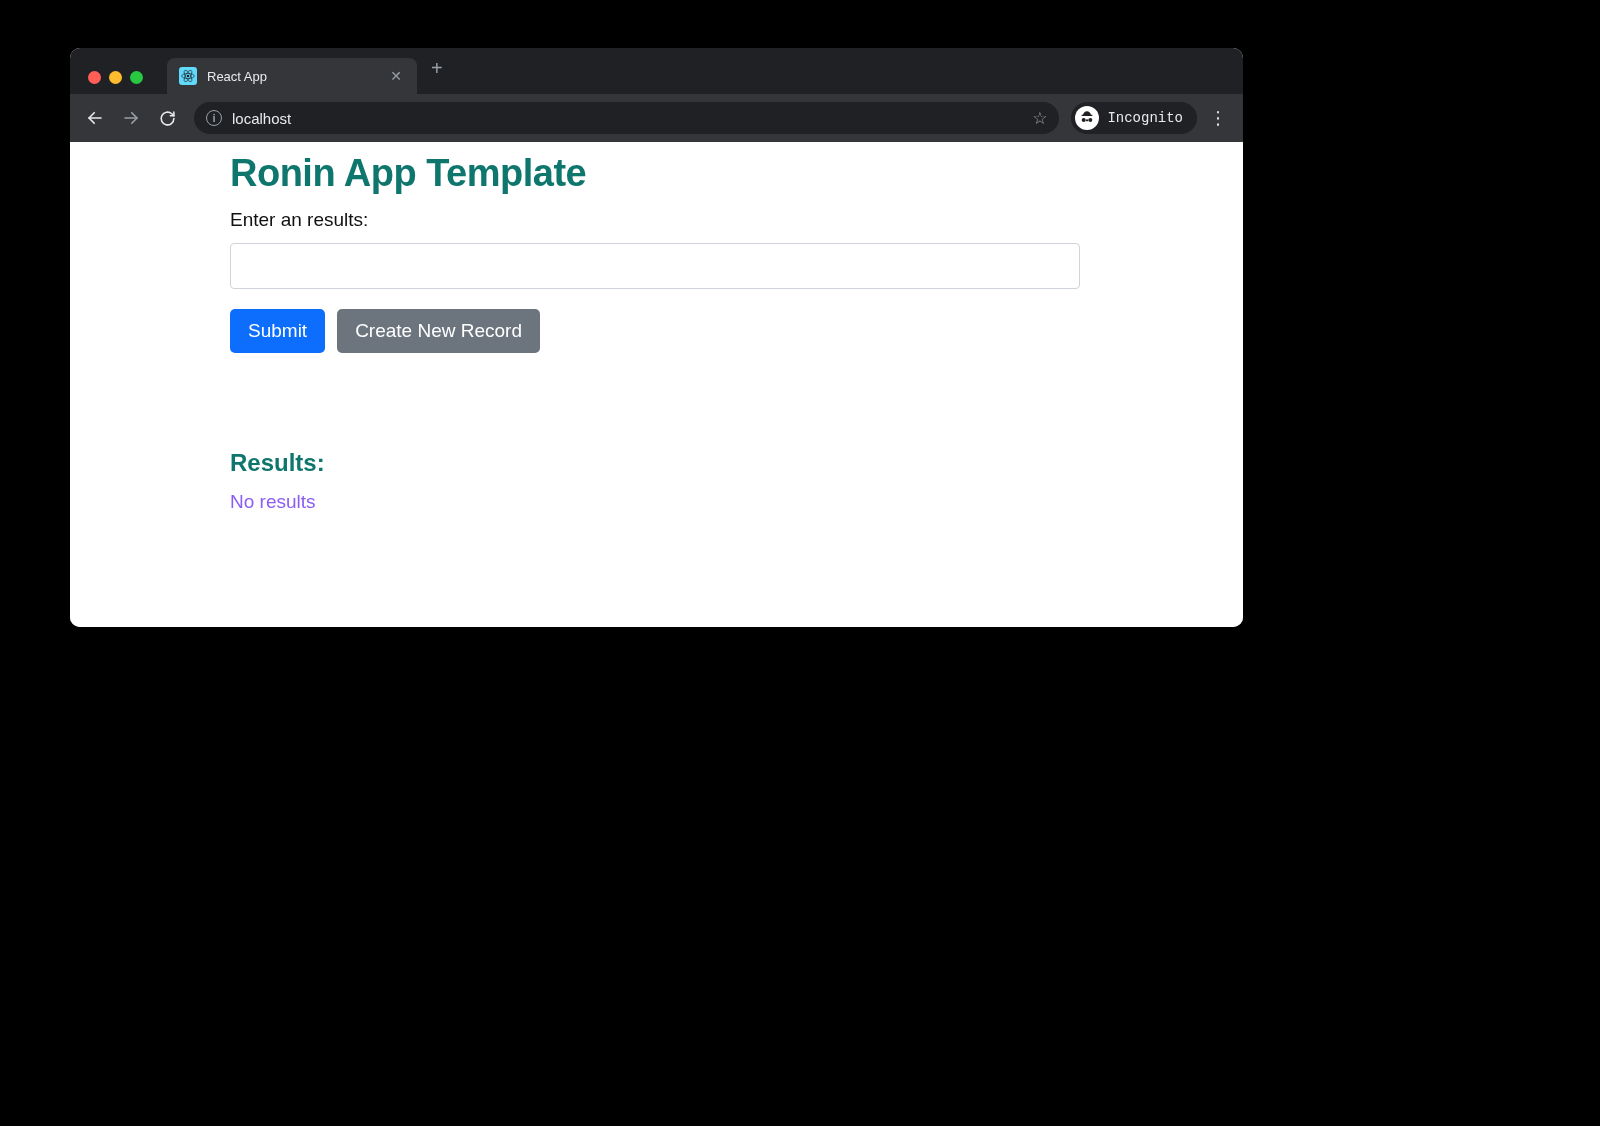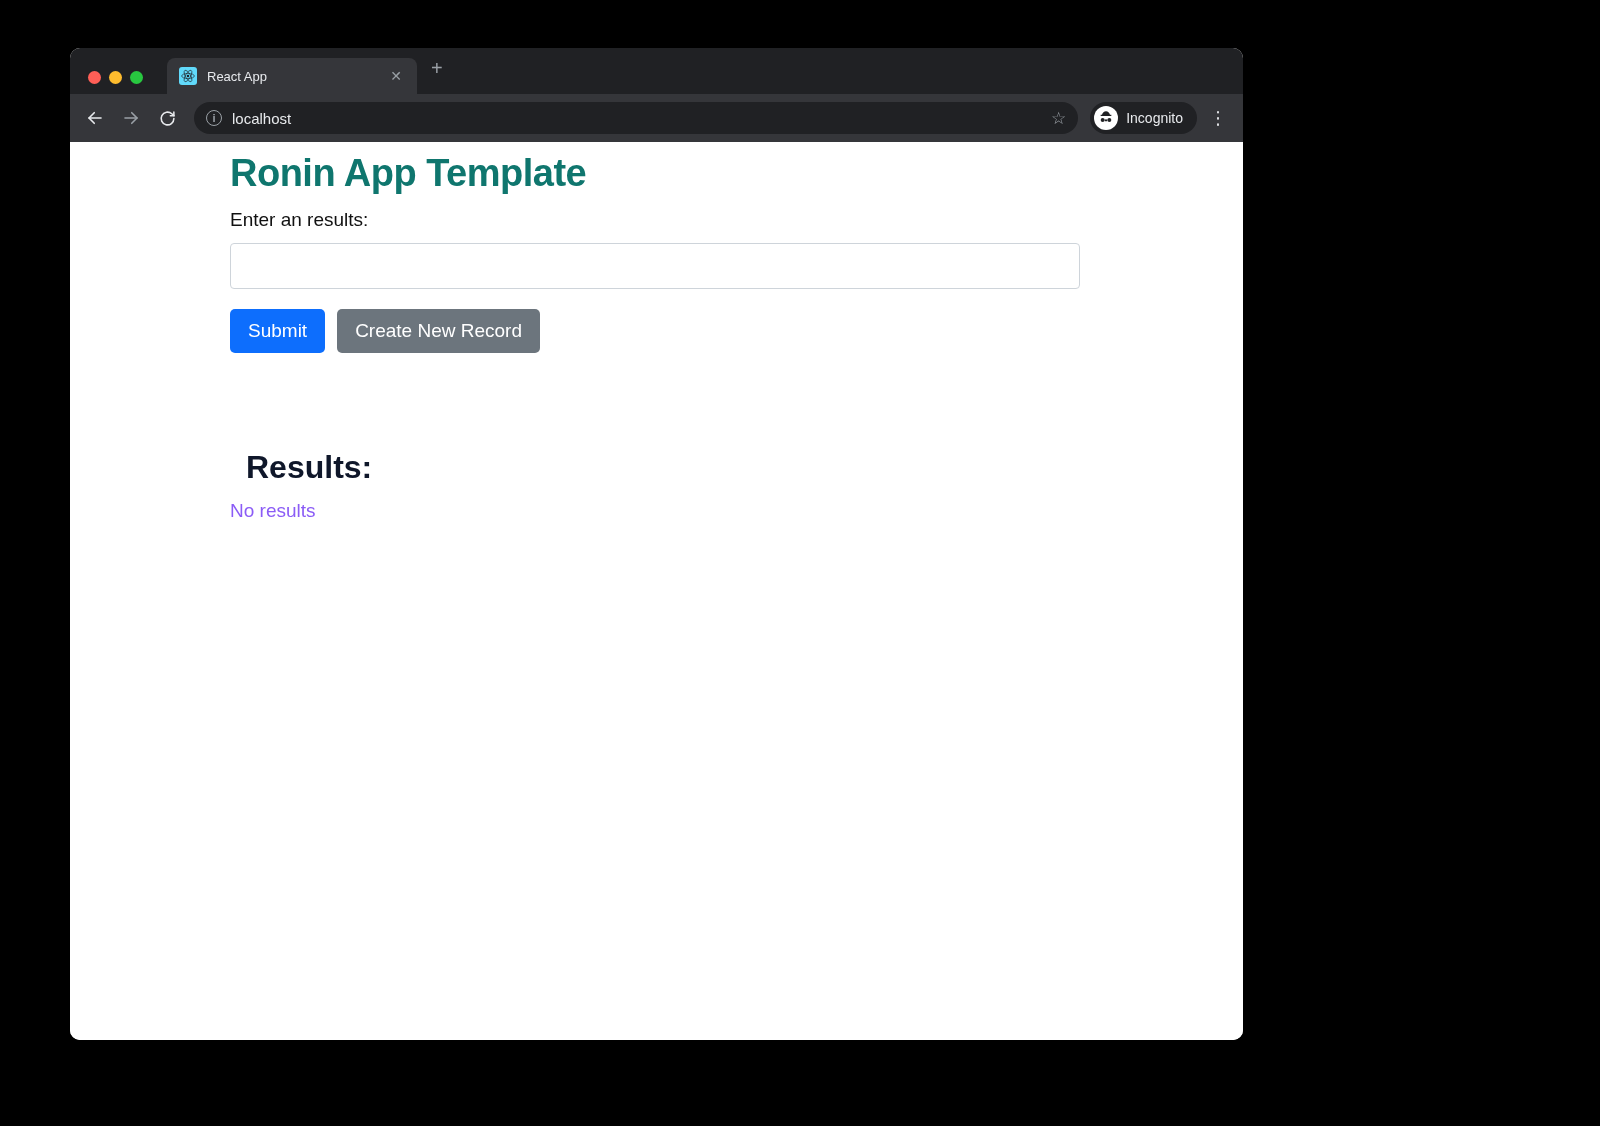--- a/index.html
+++ b/index.html
@@ -1,21 +1,21 @@
 <!DOCTYPE html>
 <html><head>
   <meta charset="utf-8">
   <style>
     * { margin: 0; padding: 0; box-sizing: border-box; }
     html, body { width: 1600px; height: 1126px; background: #000; font-family: -apple-system, BlinkMacSystemFont, "Segoe UI", Helvetica, Arial, sans-serif; }
     .stage { width: 1600px; height: 1126px; position: relative; background: #000; }
     .browser-window {
       position: absolute;
       left: 70px; top: 48px;
-      width: 1173px; height: 992px;
+      width: 1173px; height: 579px;
       background: #fff;
       border-radius: 10px;
       overflow: hidden;
       box-shadow: 0 20px 60px rgba(0,0,0,0.6);
     }
     
     .chrome-top { background: #202124; height: 94px; display: flex; flex-direction: column; }
     .tab-strip { height: 46px; display: flex; align-items: flex-end; padding-left: 14px; }
     .traffic-lights { display: flex; gap: 8px; align-items: center; padding: 0 6px 10px 4px; margin-right: 18px; }
     .tl { width: 13px; height: 13px; border-radius: 50%; }
@@ -53,20 +53,21 @@
       margin: 0 6px;
     }
     .addr-bar .info { width: 16px; height: 16px; border: 1.5px solid #9aa0a6; border-radius: 50%; color: #9aa0a6; font-size: 11px; display:flex; align-items:center; justify-content:center; font-weight:600; }
     .addr-bar .url { font-size: 15px; flex: 1; }
     .addr-bar .star { color: #9aa0a6; font-size: 17px; }
     .incognito-pill {
       display: flex; align-items: center; gap: 8px;
       background: #202124; border-radius: 16px;
       height: 32px; padding: 0 14px 0 4px; color: #e8eaed;
       font-size: 14px;
+      font-family: Liberation Mono, monospace;
     }
     .incognito-pill .avatar {
       width: 24px; height: 24px; background: #fff; border-radius: 50%;
       display:flex; align-items:center; justify-content:center;
     }
     .kebab { width: 30px; color: #e8eaed; font-size: 18px; text-align: center; }
 
     
     .viewport { background: #fff; height: calc(100% - 94px); overflow: auto; }
     .container { max-width: 850px; margin-left: 160px; padding-top: 4px; }
@@ -74,21 +75,21 @@
     .form-label { font-size: 19px; color: #111; margin-bottom: 12px; display:block; }
     .entity-input {
       width: 100%; height: 46px;
       border: 1px solid #ced4da; border-radius: 4px;
       padding: 0 12px; font-size: 16px; background:#fff;
     }
     .button-row { display: flex; gap: 12px; margin-top: 20px; }
     .btn { height: 44px; padding: 0 18px; border: none; border-radius: 5px; font-size: 19px; color: #ffffff; cursor: pointer; display:flex; align-items:center; }
     .btn-primary { background: #0d6efd; }
     .btn-secondary { background: #6c757d; }
-    h2.results-title { font-size: 32px; font-weight: 700; color: #0f172a; margin-top: 96px; margin-bottom: 14px; margin-left: 16px; }
+    h2.results-title { font-size: 24px; font-weight: 700; color: #0f766e; margin-top: 96px; margin-bottom: 14px; }
     .results-body { font-size: 19px; color: #8b5cf6; }
   </style>
 </head>
 <body>
 
 <div class="stage">
   <div class="browser-window">
 
     <div class="chrome-top">
       <div class="tab-strip">

